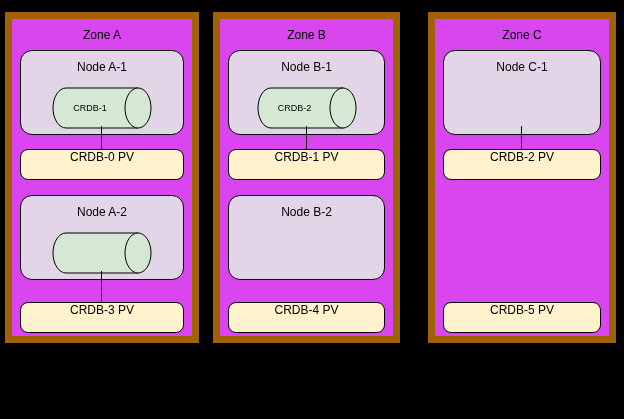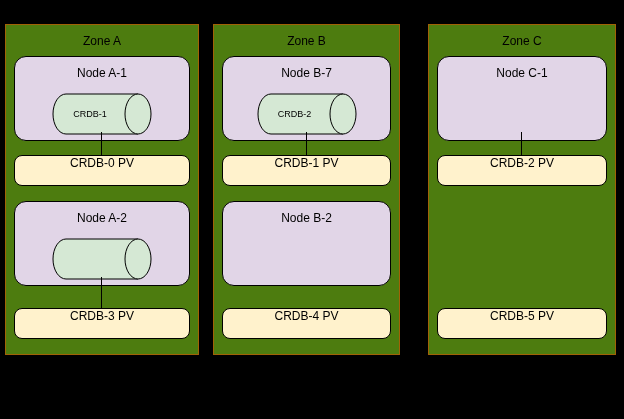--- a/index.html
+++ b/index.html
@@ -1,19 +1,19 @@
 <!DOCTYPE html>
 <html><head>
 <meta charset="utf-8">
 <style>
   * { margin:0; padding:0; box-sizing:border-box; }
   html,body { width:624px; height:419px; background:#000; font-family:"Liberation Sans", sans-serif; }
   .canvas { position:relative; width:624px; height:419px; background:#000; overflow:hidden; }
 
-  .zone { position:absolute; top:24px; height:331px; background:#4d7c0f; border:1px solid #a16207; }
+  .zone { position:absolute; top:12px; height:331px; background:#d946ef; border:7px solid #a16207; }
   .zone-a { left:5px;   width:194px; }
   .zone-b { left:213px; width:187px; }
   .zone-c { left:428px; width:188px; }
 
   .zone-label { position:absolute; top:9px; left:0; width:100%; text-align:center; font-size:12px; color:#000; }
 
   .nodebox { position:absolute; left:8px; right:8px; height:85px; background:#e1d5e7; border:1px solid #000; border-radius:12px; }
   .node1 { top:31px;padding-left:34px; }
   .node2 { top:176px; }
   .node-label { position:absolute; top:9px; left:0; width:100%; text-align:center; font-size:12px; color:#000; }
@@ -65,21 +65,21 @@
     <div class="connector conn2"></div>
     <div class="pv pv2">
       <span>CRDB-3 PV</span>
     </div>
   </div>
 
   <div class="zone zone-b">
     <div class="zone-label">Zone B</div>
 
     <div class="nodebox node1">
-      <div class="node-label">Node B-7</div>
+      <div class="node-label">Node B-1</div>
       <div class="cyl">
         <svg viewBox="0 0 100 42">
           <path d="M 86 1 H 14 A 13 20 0 0 0 14 41 H 86" fill="#d5e8d4" stroke="#000" stroke-width="1"></path>
           <ellipse cx="86" cy="21" rx="13" ry="20" fill="#d5e8d4" stroke="#000" stroke-width="1"></ellipse>
         </svg>
         <span class="cyl-label">CRDB-2</span>
       </div>
     </div>
     <div class="connector conn1"></div>
     <div class="pv pv1">

